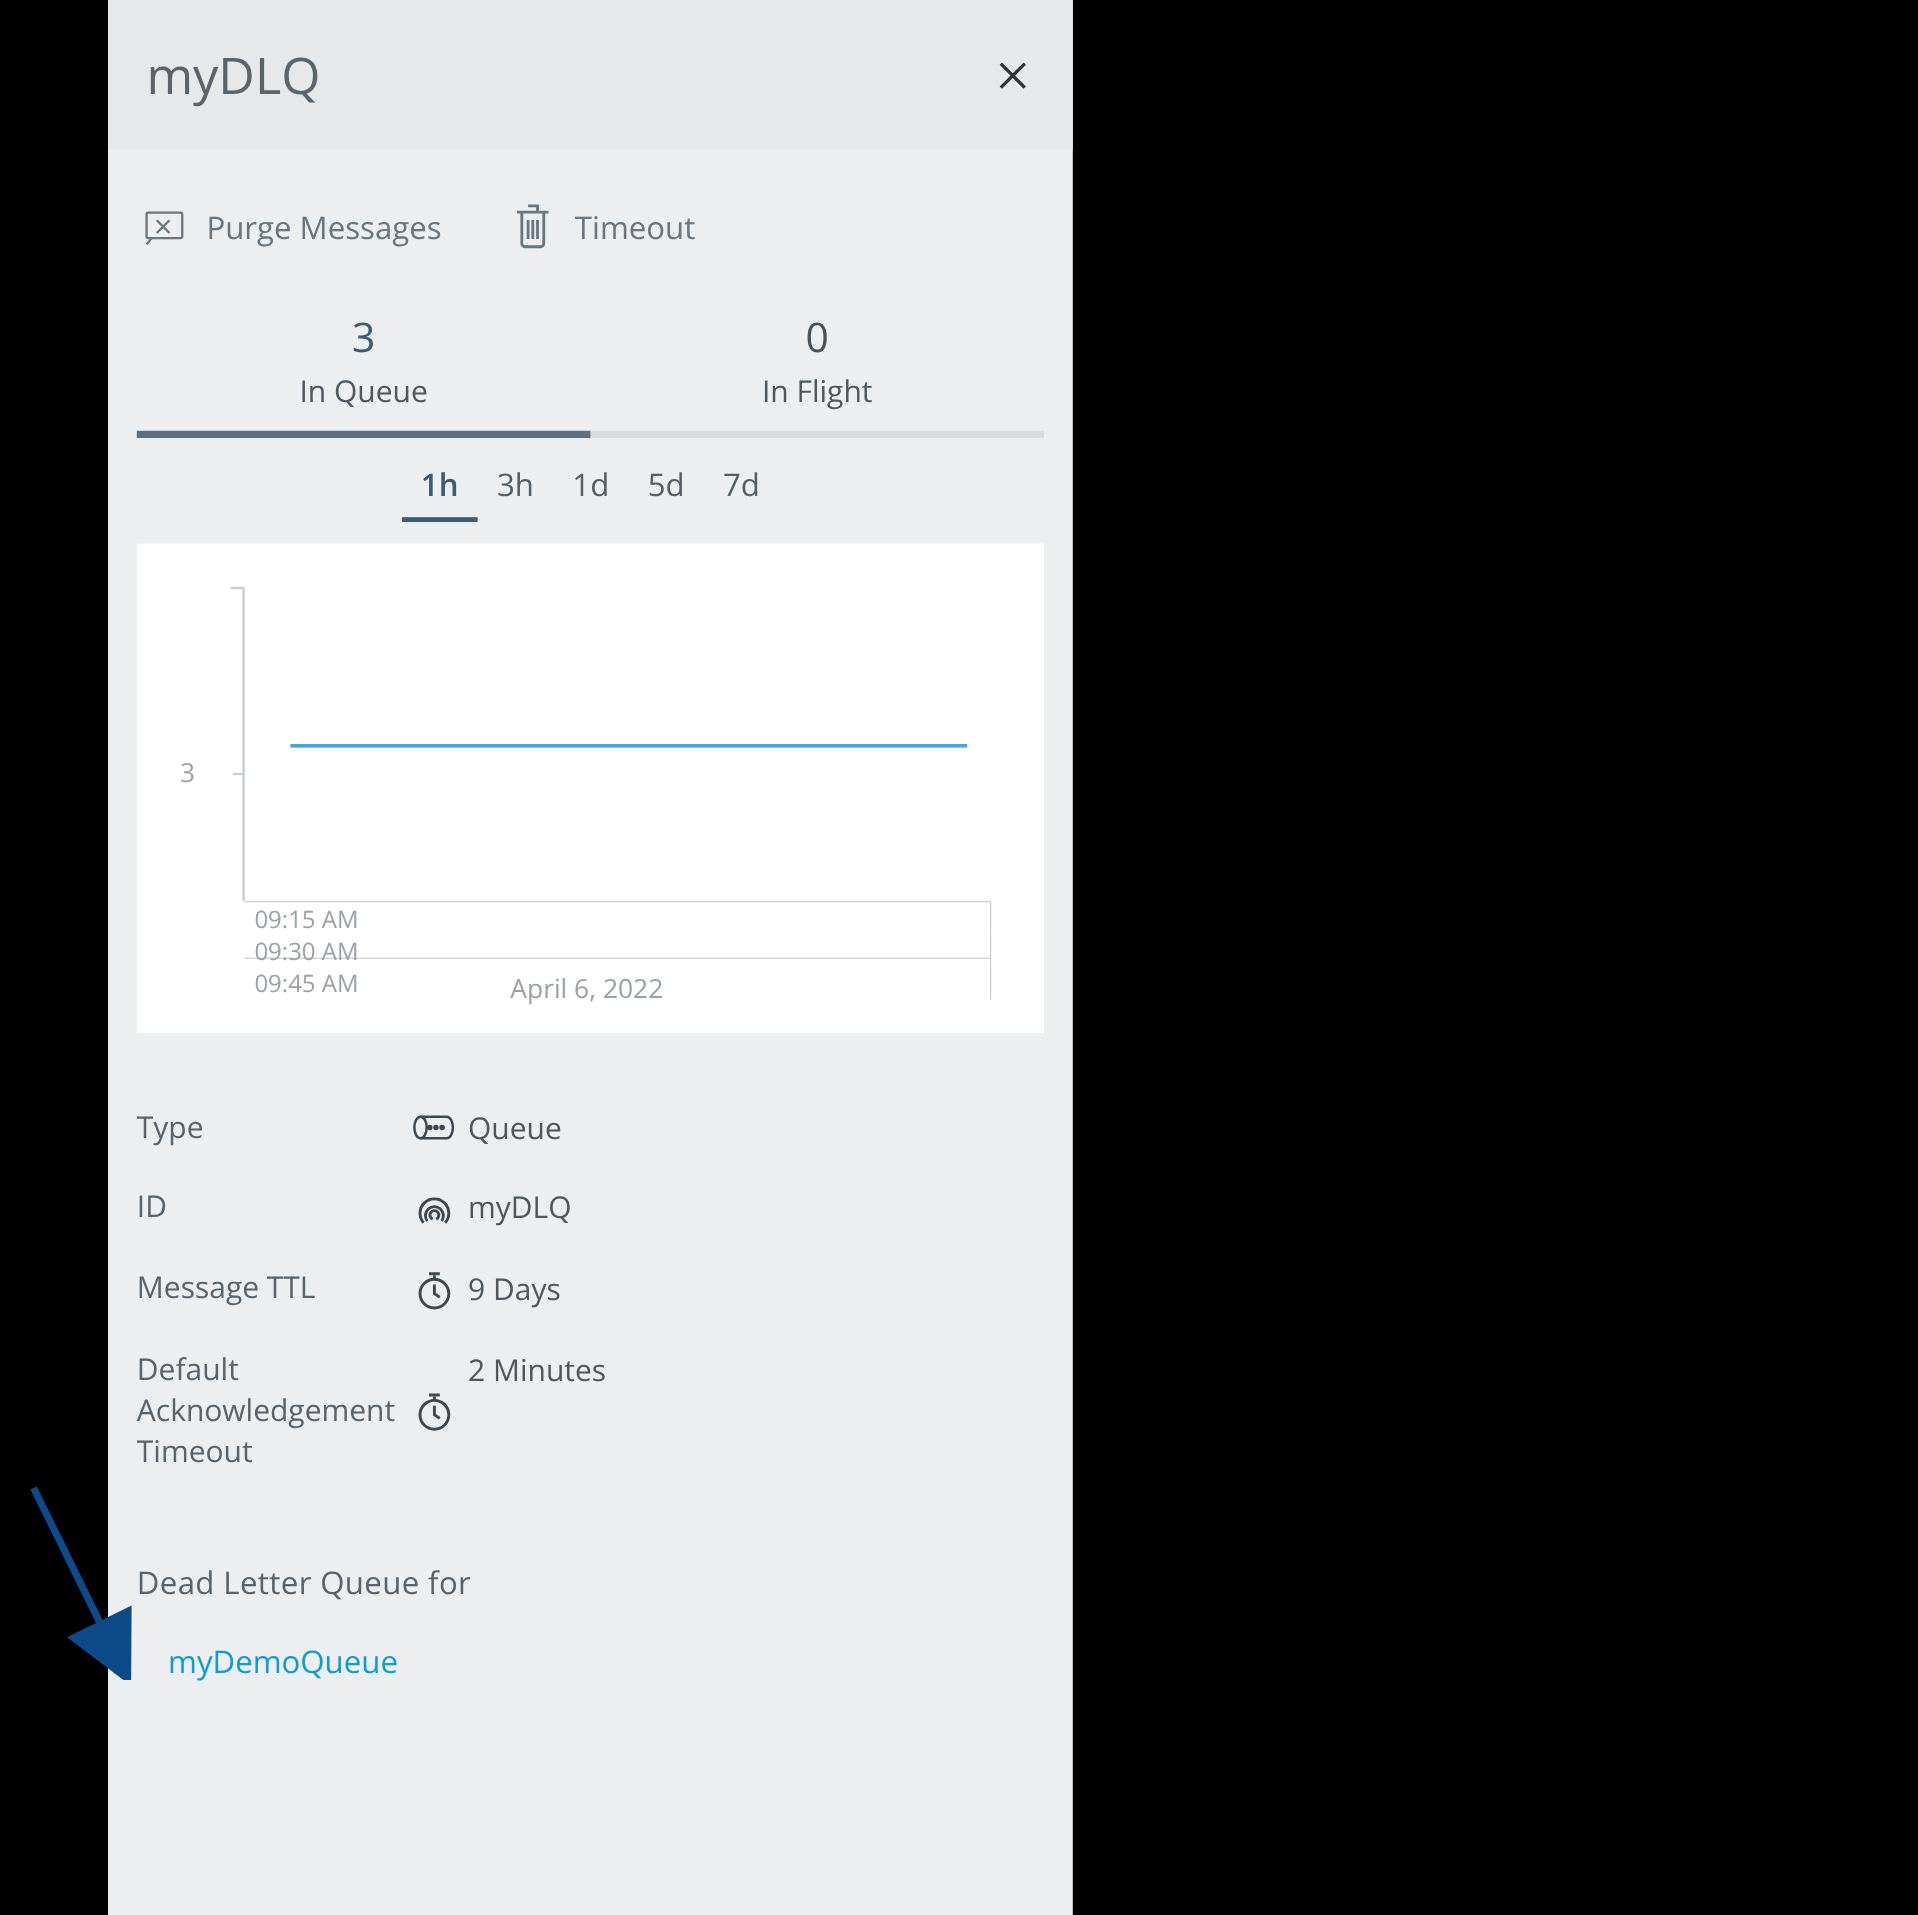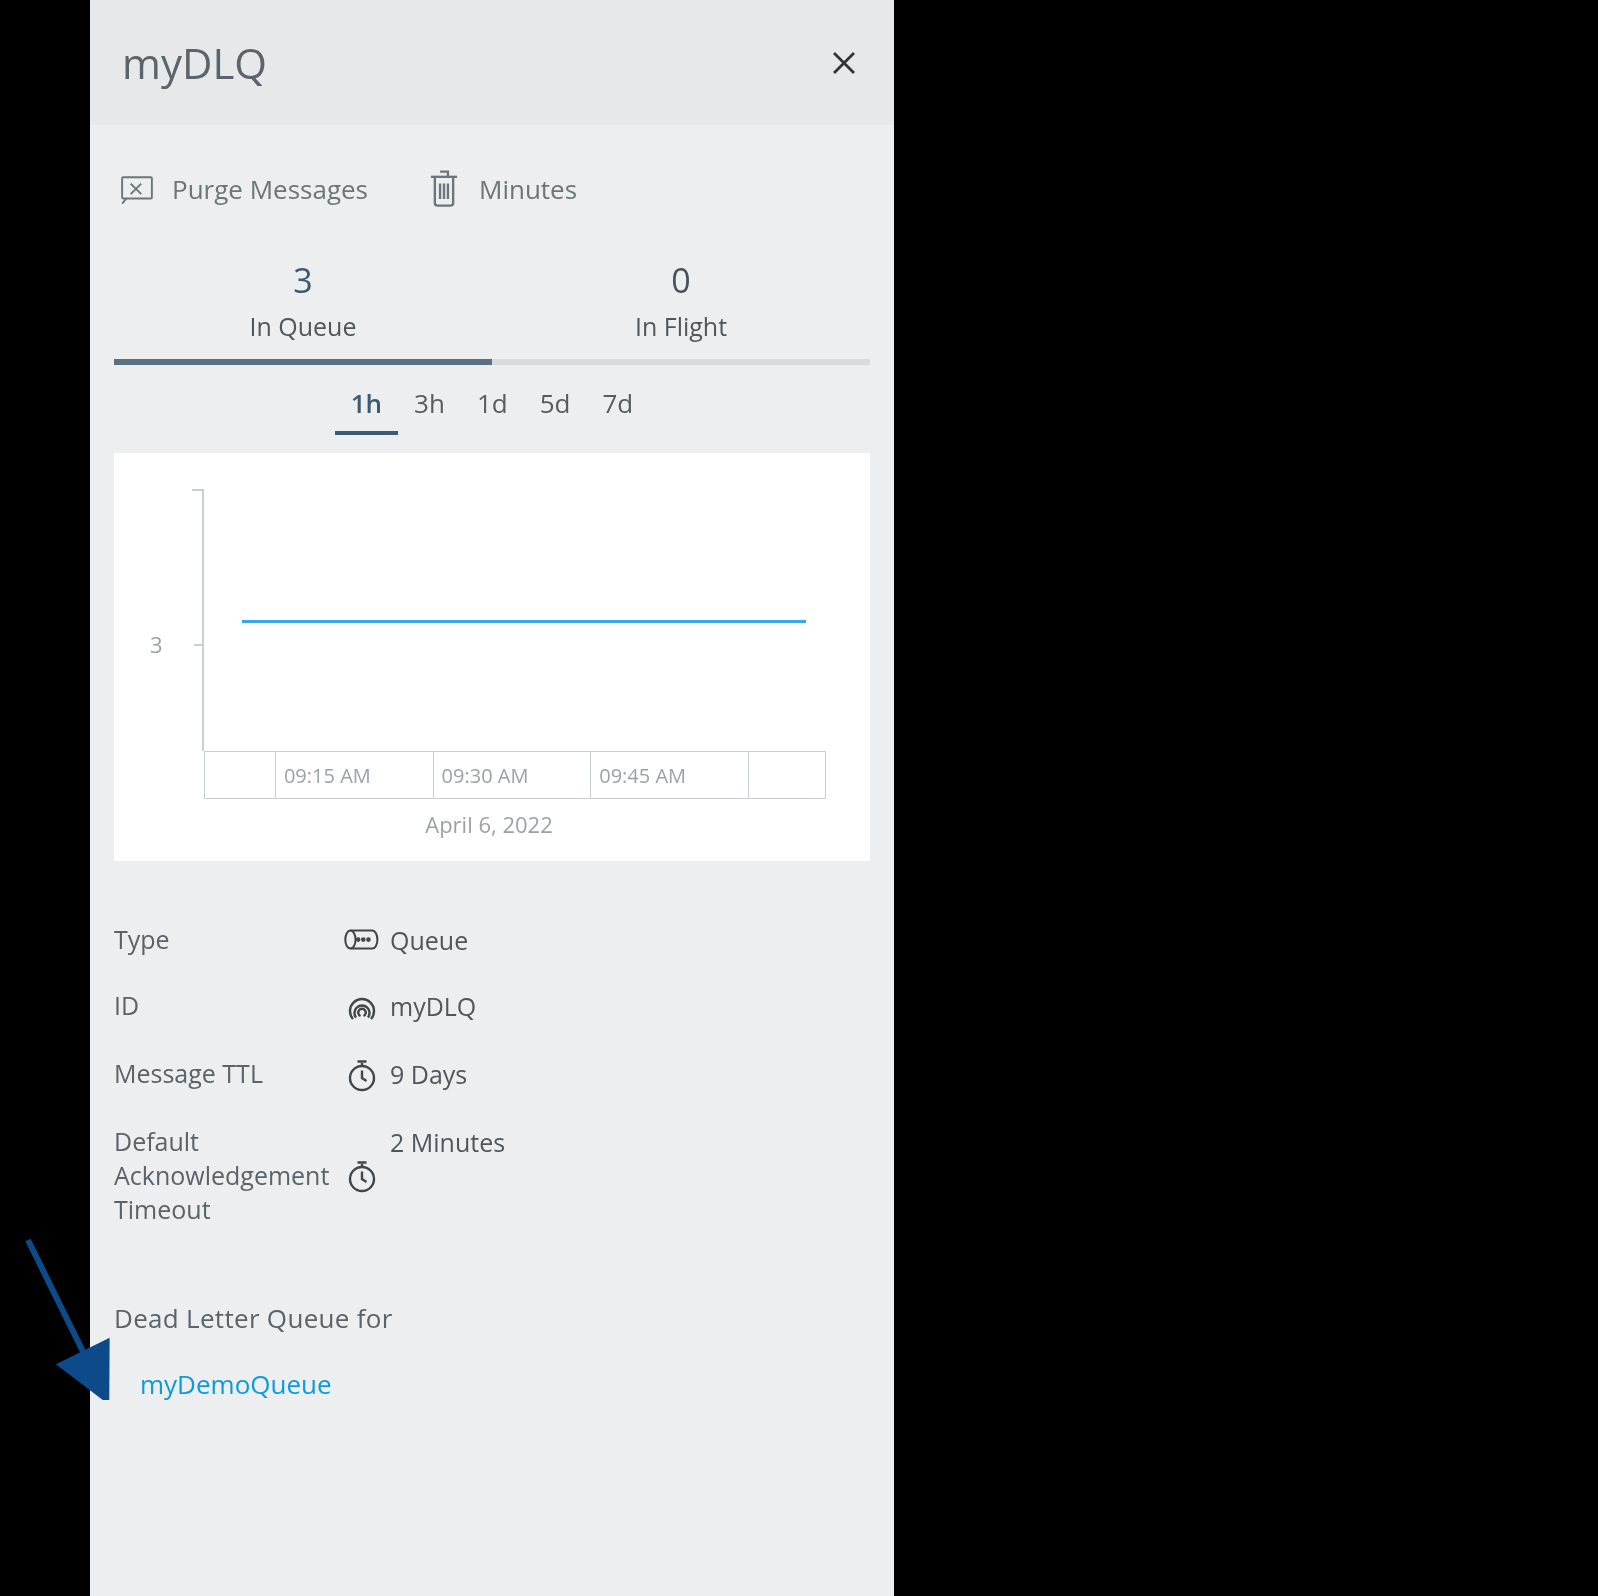--- a/index.html
+++ b/index.html
@@ -58,21 +58,21 @@
   .range .opt.active{color:var(--accent);font-weight:600;border-bottom-color:var(--accent);}
 
   .chart-card{background:#fff;margin-top:18px;padding:36px 24px 22px 18px;}
   .chart{position:relative;height:310px;}
   .y-axis-line{position:absolute;left:70px;top:0;bottom:48px;width:2px;background:#c9ced1;}
   .y-tick-top{position:absolute;left:60px;top:0;width:10px;height:2px;background:#c9ced1;}
   .y-tick-mid{position:absolute;left:62px;width:8px;height:2px;background:#c9ced1;}
   .y-label{position:absolute;left:18px;font-size:22px;color:var(--text-lighter);transform:translateY(-50%);}
   .plot{position:absolute;left:72px;right:20px;top:0;bottom:48px;}
   .data-line{position:absolute;left:38px;right:20px;height:2.5px;background:var(--chart-line);}
-  .x-axis{position:absolute;left:72px;right:20px;bottom:0;height:48px;border-top:1.5px solid #c9ced1;border-bottom:1.5px solid #c9ced1;display:flex;}
+  .x-axis{position:absolute;left:72px;right:20px;bottom:0;height:48px;border-top:1.5px solid #c9ced1;border-bottom:1.5px solid #c9ced1;display:flex;flex-direction:column;}
   .x-cell{border-right:1.5px solid #c9ced1;display:flex;align-items:center;justify-content:flex-start;padding-left:8px;font-size:20px;color:var(--text-lighter);}
   .x-cell:first-child{border-left:1.5px solid #c9ced1;}
   .x-cell.blank{flex:0.5;}
   .x-cell.t{flex:1.2;}
   .x-cell.last{flex:0.55;border-right:1.5px solid #c9ced1;}
   .chart-date{text-align:center;font-size:22px;color:var(--text-lighter);margin-top:10px;}
 
   .props{margin-top:46px;}
   .prop-row{display:flex;padding:16px 0;}
   .prop-label{width:230px;font-size:25px;color:#5a636a;line-height:1.35;}
@@ -113,21 +113,21 @@
       </div>
       <div class="action">
         <span class="ic">
           <svg viewBox="0 0 26 30">
               <path d="M3 6 H23"></path>
               <path d="M6 6 V26 a2 2 0 0 0 2 2 H18 a2 2 0 0 0 2 -2 V6"></path>
               <path d="M10 2 H16 V6"></path>
               <path d="M10 11 V23 M13 11 V23 M16 11 V23"></path>
             </svg>
         </span>
-        <span>Minutes</span>
+        <span>Timeout</span>
       </div>
     </div>
 
     <div class="tabs">
       <div class="tab">
         <div class="num">3</div>
         <div class="lab">In Queue</div>
       </div>
       <div class="tab inactive">
         <div class="num">0</div>

